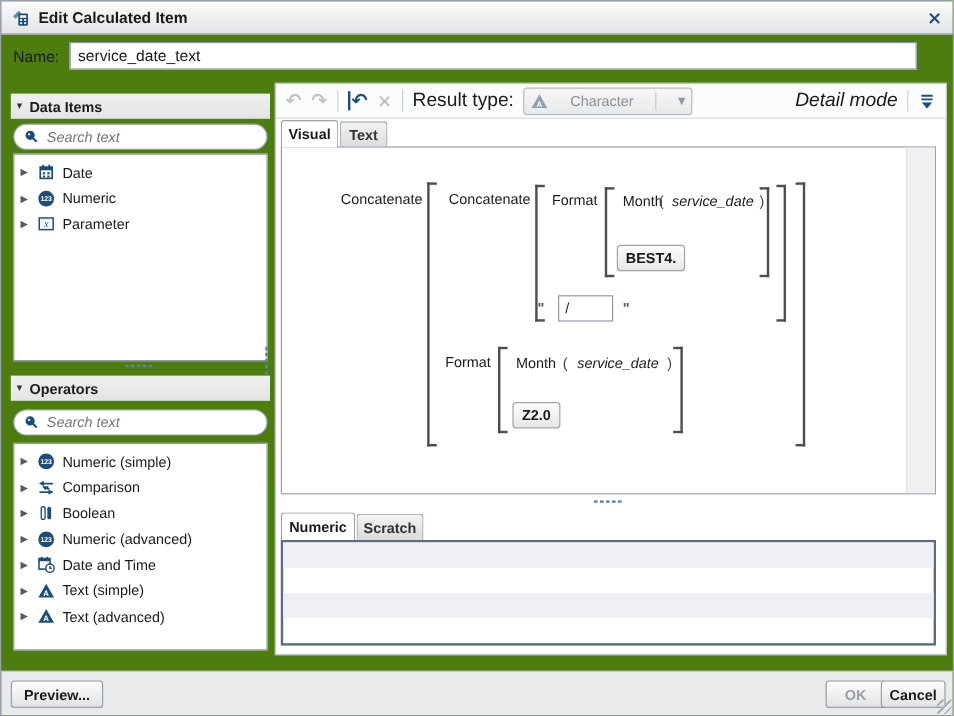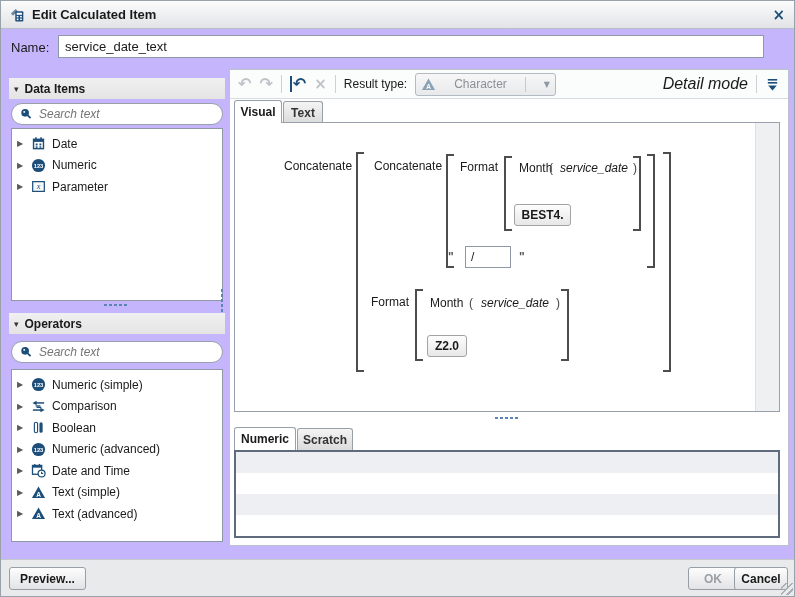--- a/index.html
+++ b/index.html
@@ -1,17 +1,17 @@
 <!DOCTYPE html>
 <html><head>
 <meta charset="utf-8">
 <style>
   *{box-sizing:border-box;margin:0;padding:0}
   body{background:#cfd3d8;font-family:"Liberation Sans",sans-serif}
-  .dlg{position:relative;width:795px;height:597px;background:#c4b5fd;border:1px solid #99a1aa;overflow:hidden}
+  .dlg{position:relative;width:795px;height:597px;background:#4d7c0f;border:1px solid #99a1aa;overflow:hidden}
 
   
   .titlebar{position:absolute;left:0;top:0;right:0;height:28px;background:linear-gradient(#fcfcfc,#e1e3e6);
     border-bottom:1px solid #b7bec8;display:flex;align-items:center;padding:0 9px;gap:7px}
   .title{font-weight:bold;font-size:13px;color:#1a1a1a}
   .close{margin-left:auto;color:#1d4e79;font-weight:bold;font-size:15px;font-family:"DejaVu Sans",sans-serif;cursor:pointer}
 
   
   .name-label{position:absolute;left:10px;top:39px;font-size:13px;color:#1a1a1a}
   .name-input{position:absolute;left:57px;top:34px;width:706px;height:23px;border:1px solid #8e99a5;
@@ -39,21 +39,21 @@
 
   
   .rpanel{position:absolute;left:228px;top:68px;width:560px;height:477px;border:1px solid #bcc2ca;background:#fff}
   .toolbar{position:absolute;left:0;top:0;right:0;height:29px;background:#fbfcfc;border-bottom:1px solid #d8dbdf;
     display:flex;align-items:center;padding:0 8px;gap:8px}
   .tbi{font-family:"DejaVu Sans",sans-serif;font-size:16px;line-height:1;font-weight:bold}
   .tbi.dis{color:#bfc3c8}
   .tbi.en{color:#1d4e79}
   .rst{border-left:2px solid #1d4e79;padding-left:1px}
   .tsep{width:1px;height:18px;background:#ccd1d6}
-  .tlabel{font-size:12px;color:#1a1a1a}
+  .tlabel{font-size:16px;color:#1a1a1a}
   .rtype-dd{height:23px;border:1px solid #b4bac2;border-radius:3px;background:linear-gradient(#f7f7f7,#e8e9eb);
     display:flex;align-items:center;padding:0 5px;gap:18px}
   .rtype-dd .val{font-size:12px;color:#8b9096}
   .rtype-dd .dsep{width:1px;height:15px;background:#c5cad0}
   .rtype-dd .arr{font-family:"DejaVu Sans",sans-serif;font-size:8px;color:#8d98a3}
   .detail{margin-left:auto;font-style:italic;font-size:16px;color:#1a1a1a}
 
   
   .tab{position:absolute;height:23px;border:1px solid #98a1ab;border-bottom:none;border-radius:3px 3px 0 0;
     display:flex;align-items:center;justify-content:center;font-size:12px;font-weight:bold;color:#1a1a1a}

